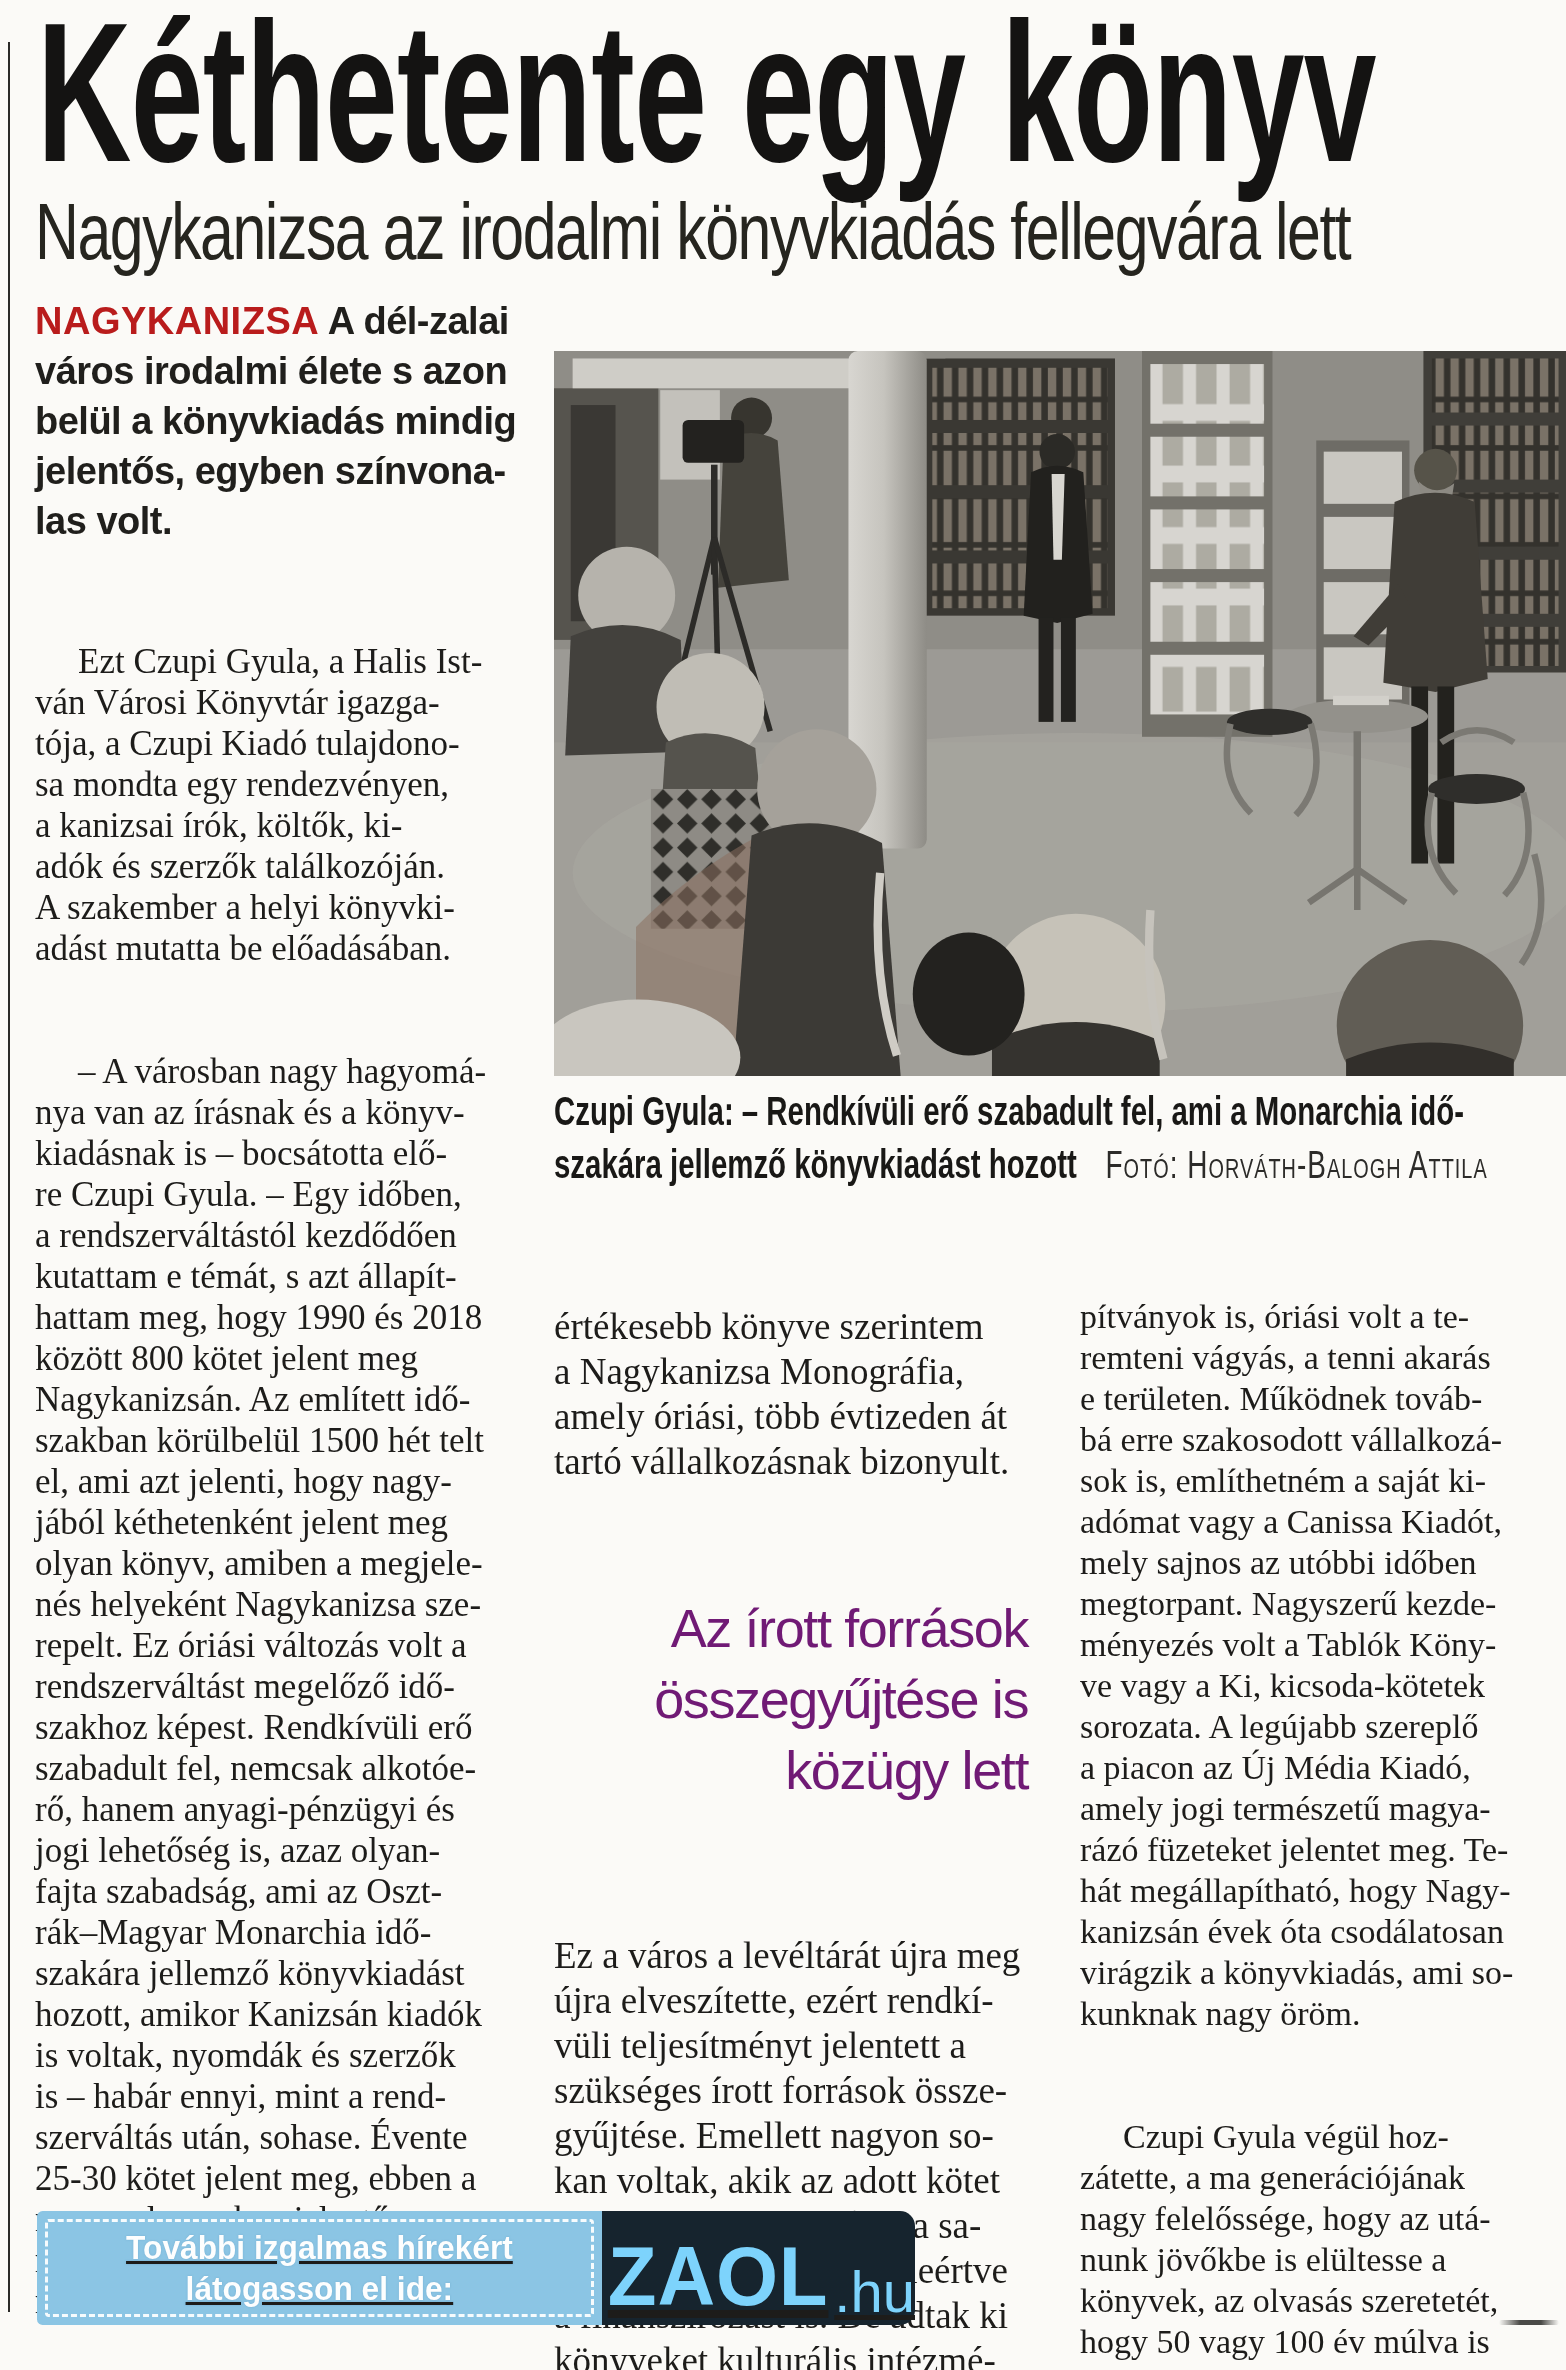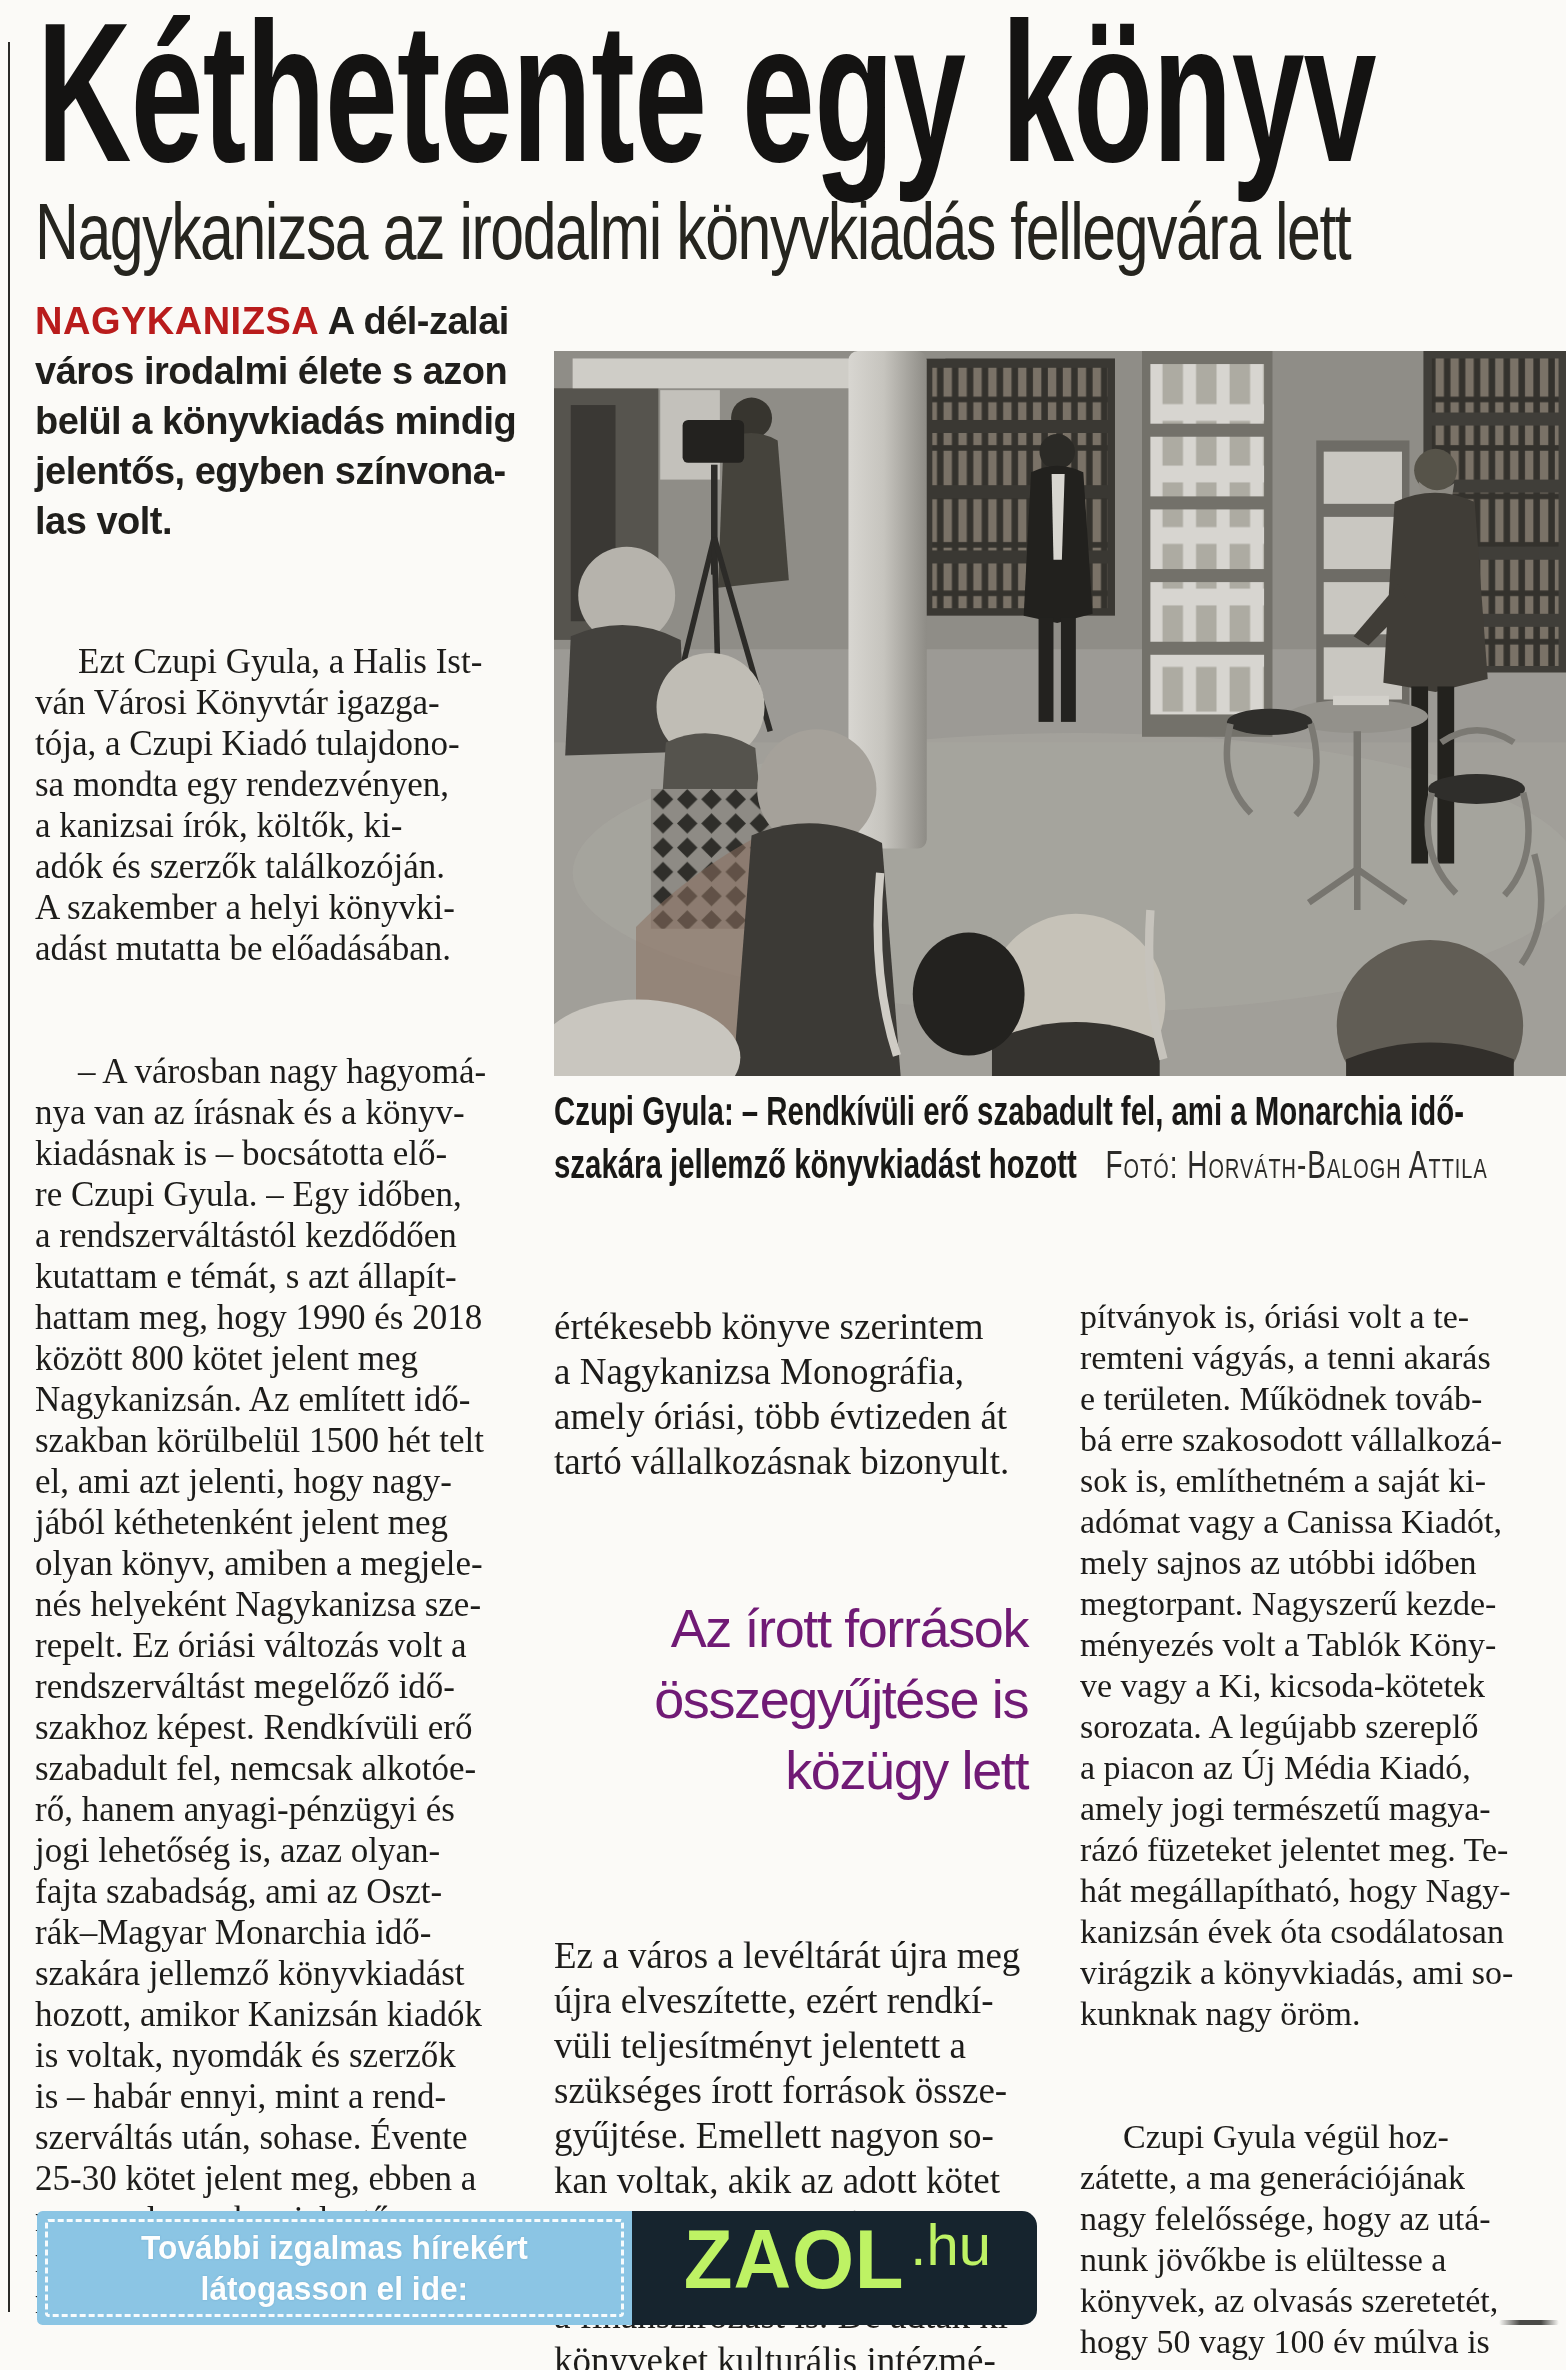--- a/index.html
+++ b/index.html
@@ -52,36 +52,36 @@
 
   .pullquote {
     font-family:"Liberation Sans", sans-serif; font-weight:400;
     font-size:54px; line-height:71px; letter-spacing:-1.4px;
     text-align:right; color:#701a75; white-space:pre;
     margin:18.6px 0 37px 0 !important; padding-right:41px;
   }
 
   .sig-holder { position:relative; }
 
-  .banner { position:absolute; left:37px; top:2211px; width:1000px; height:114px; display:flex; cursor:pointer; }
+  .banner { position:absolute; left:37px; top:2211px; width:878px; height:114px; display:flex; cursor:pointer;text-decoration:underline; }
   .banner-promo {
     width:595px; background:#8bc5e4; border-radius:5.6px 0 0 5.6px; position:relative;
     display:flex; flex-direction:column; justify-content:center; align-items:center;
   }
   .banner-promo::before {
     content:""; position:absolute; inset:8.4px; border:3.7px dashed rgba(255,255,255,0.92); border-radius:3.7px;
   }
   .promo-line {
     font-family:"Liberation Sans", sans-serif; font-weight:700;
     font-size:33px; line-height:41px; color:#fdfefe; transform:scaleX(0.96);
     text-shadow:0 0 1.9px rgba(90,150,190,0.5);
   }
   .banner-brand {
     flex:1; background:#16242e; border-radius:0 15px 15px 0;
-    display:flex; align-items:flex-start; justify-content:center; color:#bef264;
+    display:flex; align-items:flex-end; justify-content:center; color:#7dd3fc;
   }
   .brand-bold  { font-family:"Liberation Sans", sans-serif; font-weight:700; font-size:84px; letter-spacing:0.9px; transform:scaleX(0.95); }
   .brand-suffix{ font-family:"Liberation Sans", sans-serif; font-weight:400; font-size:58px; letter-spacing:0; }
 
   .scan-mark {
     position:absolute; left:1499px; top:2320px; width:60px; height:4.7px; border-radius:2.8px;
     background:linear-gradient(90deg, rgba(70,70,68,0), #4a4a47 35%, #4a4a47 70%, rgba(70,70,68,0));
   }
 </style>
 </head>

